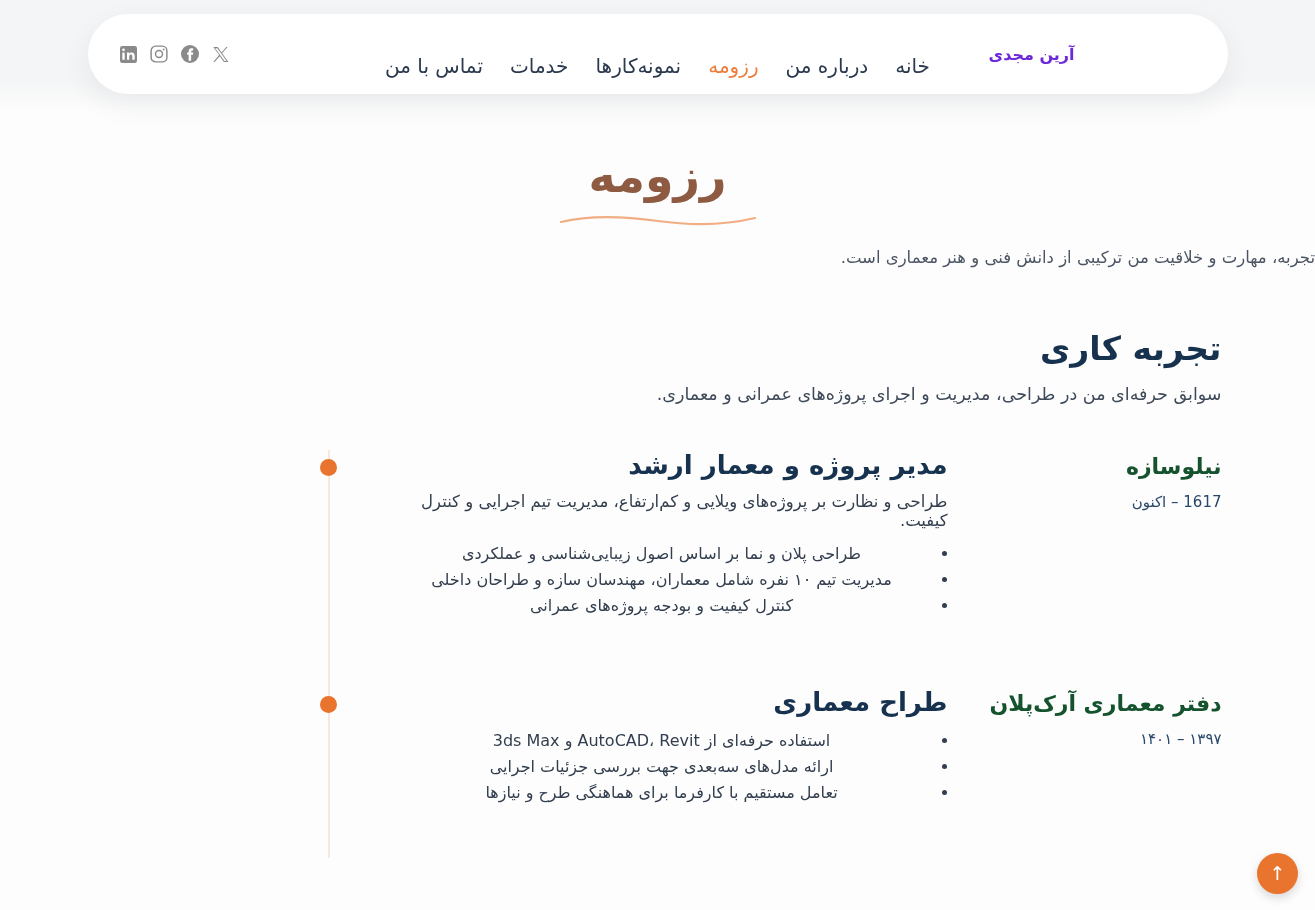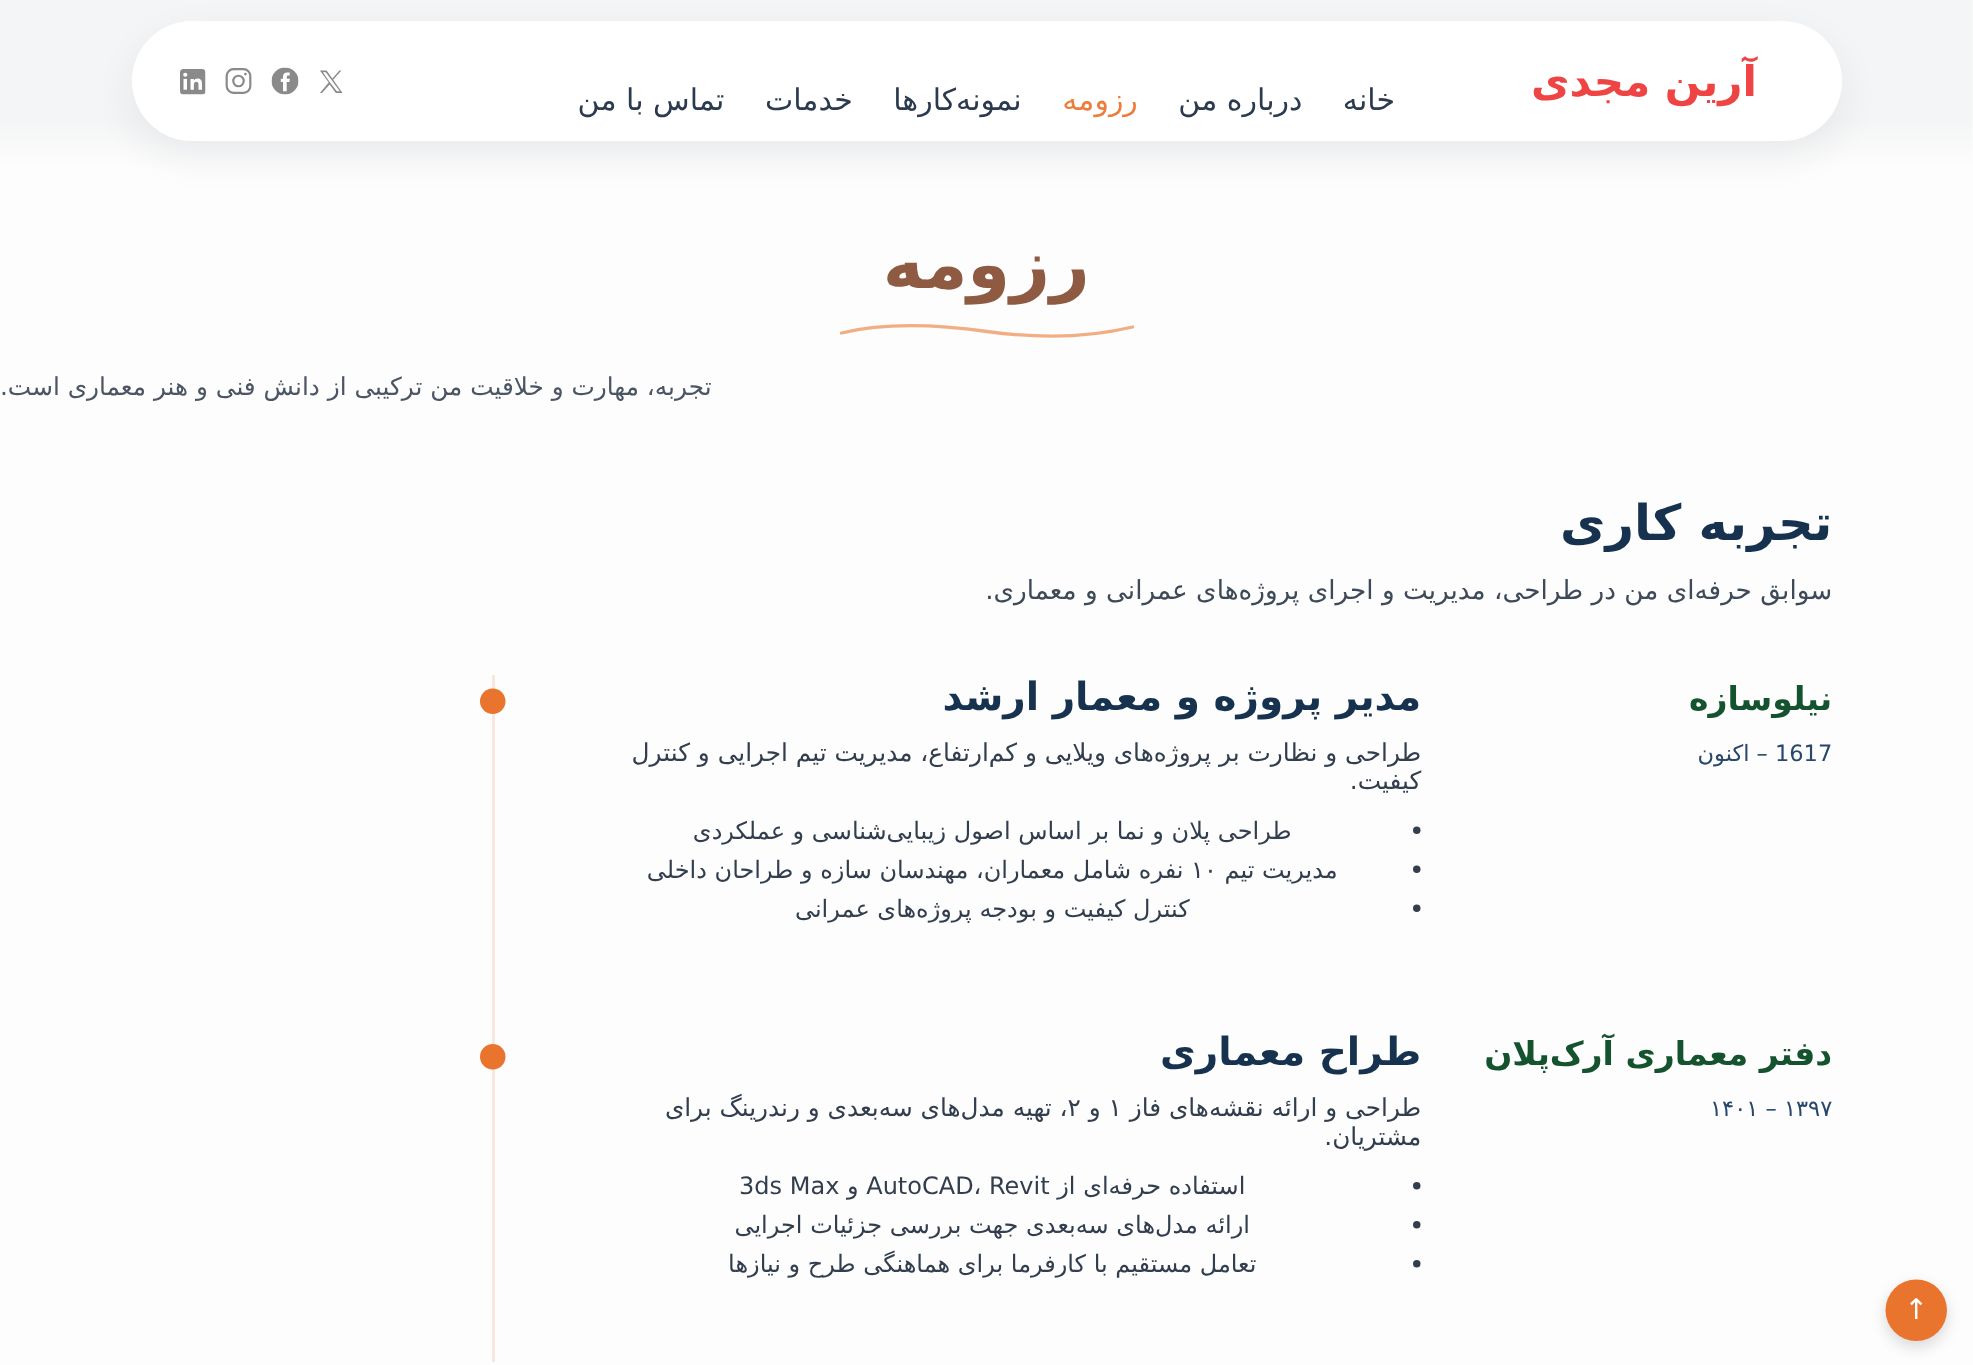--- a/index.html
+++ b/index.html
@@ -22,23 +22,23 @@
     width: 1140px; height: 80px;
     margin: 14px auto 0;
     background: #ffffff;
     border-radius: 44px;
     box-shadow: 0 10px 28px rgba(30,40,60,.07);
     display: flex; align-items: center;
     padding: 0 24px;
   }
   .brand {
     width: 215px;
-    font-size: 28px; font-weight: bold;
-    color: #ef4444;
-    text-align: center;
+    font-size: 16px; font-weight: bold;
+    color: #6d28d9;
+    text-align: left;
   }
   .nav { flex: 1; display: flex; justify-content: center; gap: 27px; }
   .nav a {
     text-decoration: none;
     font-size: 20px;
     color: #2b3a4e;
     cursor: pointer;
     margin-top: 24px;
   }
   .nav a.active { color: #ed7d3c; }
@@ -53,21 +53,21 @@
   .hero h1 {
     margin: 55px 0 0;
     text-align: center;
     font-size: 46px; font-weight: bold;
     color: #8e5b42;
     line-height: 1.2;
   }
   .wave { display: block; margin: 8px auto 0; }
   .hero-sub {
     margin: 20px 0 0;
-    text-align: left;
+    text-align: right;
     font-size: 16.5px;
     color: #4b5563;
   }
   
   .container { width: 1128px; margin: 0 auto; }
   .section-title {
     margin: 62px 0 0;
     font-size: 33px; font-weight: bold;
     color: #16324f;
     text-align: start;
@@ -205,21 +205,20 @@
       </article>
 
       <article class="entry">
         <span class="dot"></span>
         <div class="entry-side">
           <div class="company">دفتر معماری آرک‌پلان</div>
           <div class="period">۱۳۹۷ – ۱۴۰۱</div>
         </div>
         <div class="entry-main">
           <h3>طراح معماری</h3>
-          <p class="desc">طراحی و ارائه نقشه‌های فاز ۱ و ۲، تهیه مدل‌های سه‌بعدی و رندرینگ برای مشتریان.</p>
           <ul>
             <li>استفاده حرفه‌ای از AutoCAD، Revit و 3ds Max</li>
             <li>ارائه مدل‌های سه‌بعدی جهت بررسی جزئیات اجرایی</li>
             <li>تعامل مستقیم با کارفرما برای هماهنگی طرح و نیازها</li>
           </ul>
         </div>
       </article>
     </div>
   </section>
 </main>

